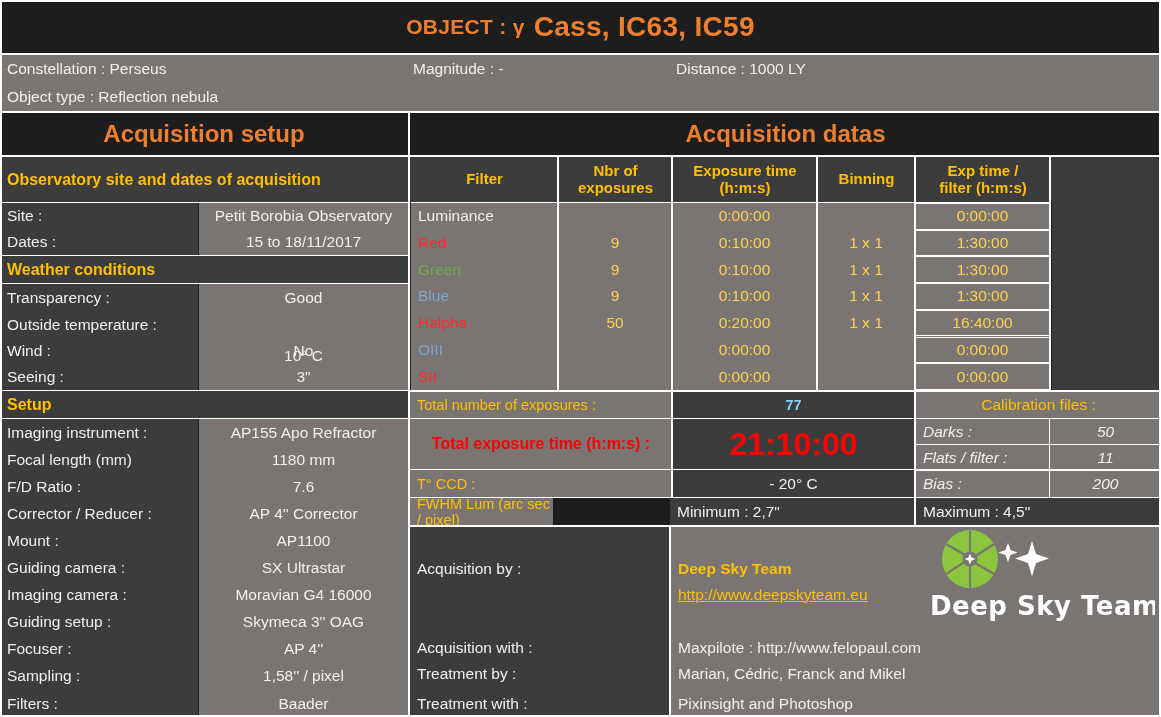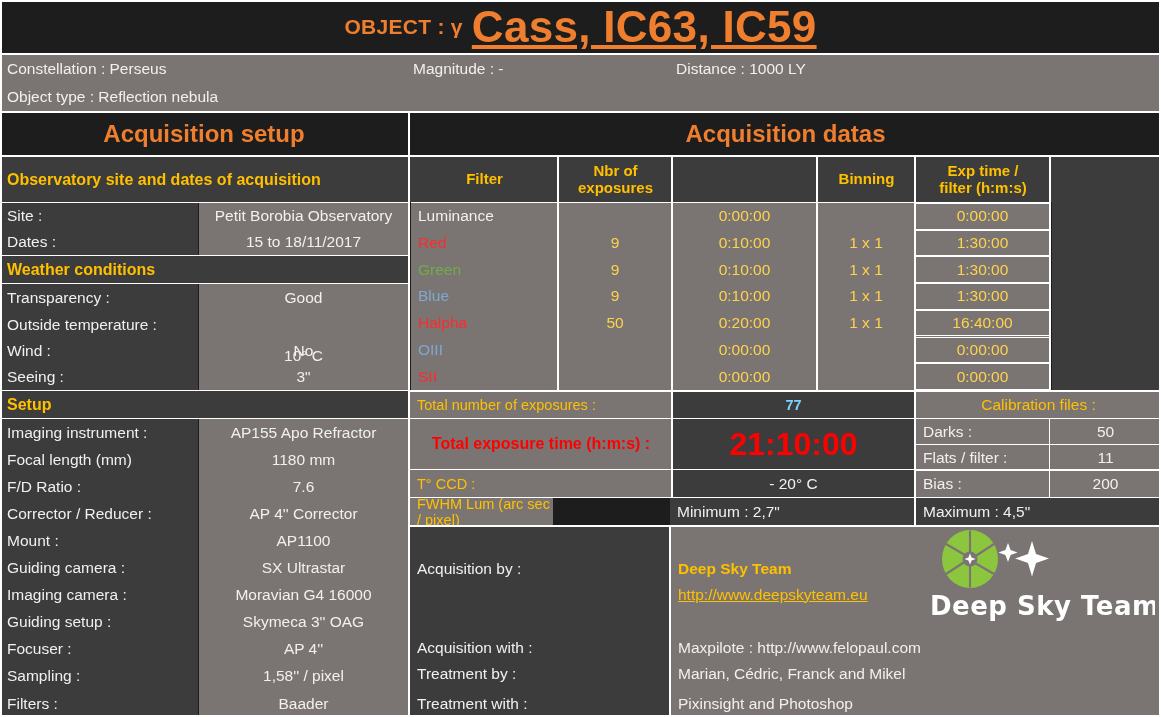--- a/index.html
+++ b/index.html
@@ -27,21 +27,21 @@
   
   .t-white {color:#f2f0ee;}
   .t-orange{color:#ef7f2e;}
   .t-gold  {color:#ffc000;}
   .t-red   {color:#ff0000;}
   .t-redf  {color:#7dd3fc;}
 
   .b{font-weight:bold;}
 
   .title-sm{font-size:21px;font-weight:bold;letter-spacing:.3px;}
-  .title-lg{font-size:44px;font-weight:bold;letter-spacing:.3px;text-decoration:underline;}
+  .title-lg{font-size:28px;font-weight:bold;letter-spacing:.3px;}
 
   .sect-title{font-size:24px;font-weight:bold;}
   .sub-head{font-size:16px;font-weight:bold;}
   .cell{font-size:15.5px;}
   .cell-sm{font-size:14.5px;}
   .colhead{font-size:15px;font-weight:bold;line-height:1.12;}
 
   .wline{background:#ffffff;}
   .link{text-decoration:underline;}
 
@@ -149,20 +149,24 @@
   <div class="abs wline" style="left:410px;top:155px;width:751px;height:2px;"></div>
 
   <div class="abs bg-panel" style="left:410px;top:157px;width:751px;height:45px;"></div>
   <div class="abs" id="filter-head" style="left:410px;top:157px;width:751px;height:45px;">
       <div class="abs ctr colhead t-gold" style="left: 1px; top: 0px; width: 147px; height: 45px; flex-direction: column;">
         <div>Filter</div>
       </div>
       <div class="abs ctr colhead t-gold" style="left: 149px; top: 0px; width: 113px; height: 45px; flex-direction: column;">
         <div>Nbr of</div>
         <div>exposures</div>
+      </div>
+      <div class="abs ctr colhead t-gold" style="left: 263px; top: 0px; width: 144px; height: 45px; flex-direction: column;">
+        <div>Exposure time</div>
+        <div>(h:m:s)</div>
       </div>
       <div class="abs ctr colhead t-gold" style="left: 408px; top: 0px; width: 97px; height: 45px; flex-direction: column;">
         <div>Binning</div>
       </div>
       <div class="abs ctr colhead t-gold" style="left: 506px; top: 0px; width: 134px; height: 45px; flex-direction: column;">
         <div>Exp time /</div>
         <div>filter (h:m:s)</div>
       </div>
     </div>
   <div class="abs wline" style="left:411px;top:202px;width:639px;height:1px;"></div>
@@ -240,21 +244,21 @@
   </div>
   <div class="abs bg-panel lft pl" style="left:670px;top:498px;width:245px;height:27px;"></div>
   <div class="abs lft pl cell t-white" style="left:670px;top:498px;width:245px;height:27px;">Minimum : 2,7"</div>
   <div class="abs bg-panel lft pl" style="left:916px;top:498px;width:245px;height:27px;"></div>
   <div class="abs lft pl cell t-white" style="left:916px;top:498px;width:245px;height:27px;">Maximum : 4,5"</div>
 
   <div class="abs bg-gray ctr" style="left:916px;top:392px;width:245px;height:26px;">
     <span class="cell t-gold">Calibration files :</span>
   </div>
   <div class="abs bg-gray" style="left:916px;top:419px;width:245px;height:78px;"></div>
-  <div class="abs" id="calib-rows" style="left:916px;top:419px;width:245px;height:78px;">
+  <div class="abs" id="calib-rows" style="left:916px;top:419px;width:245px;height:78px;font-style:italic;">
       <div class="abs lft pl cell t-white" style="left: 0px; top: 0px; width: 133px; height: 26px;">Darks :</div>
       <div class="abs ctr cell t-white" style="left: 134px; top: 0px; width: 111px; height: 26px;">50</div>
       <div class="abs lft pl cell t-white" style="left: 0px; top: 26px; width: 133px; height: 26px;">Flats / filter :</div>
       <div class="abs ctr cell t-white" style="left: 134px; top: 26px; width: 111px; height: 26px;">11</div>
       <div class="abs lft pl cell t-white" style="left: 0px; top: 52px; width: 133px; height: 26px;">Bias :</div>
       <div class="abs ctr cell t-white" style="left: 134px; top: 52px; width: 111px; height: 26px;">200</div>
     </div>
   <div class="abs wline" style="left:1049px;top:419px;width:1px;height:78px;"></div>
   <div class="abs wline" style="left:914px;top:392px;width:2px;height:133px;"></div>
   <div class="abs wline" style="left:671px;top:392px;width:2px;height:106px;"></div>

